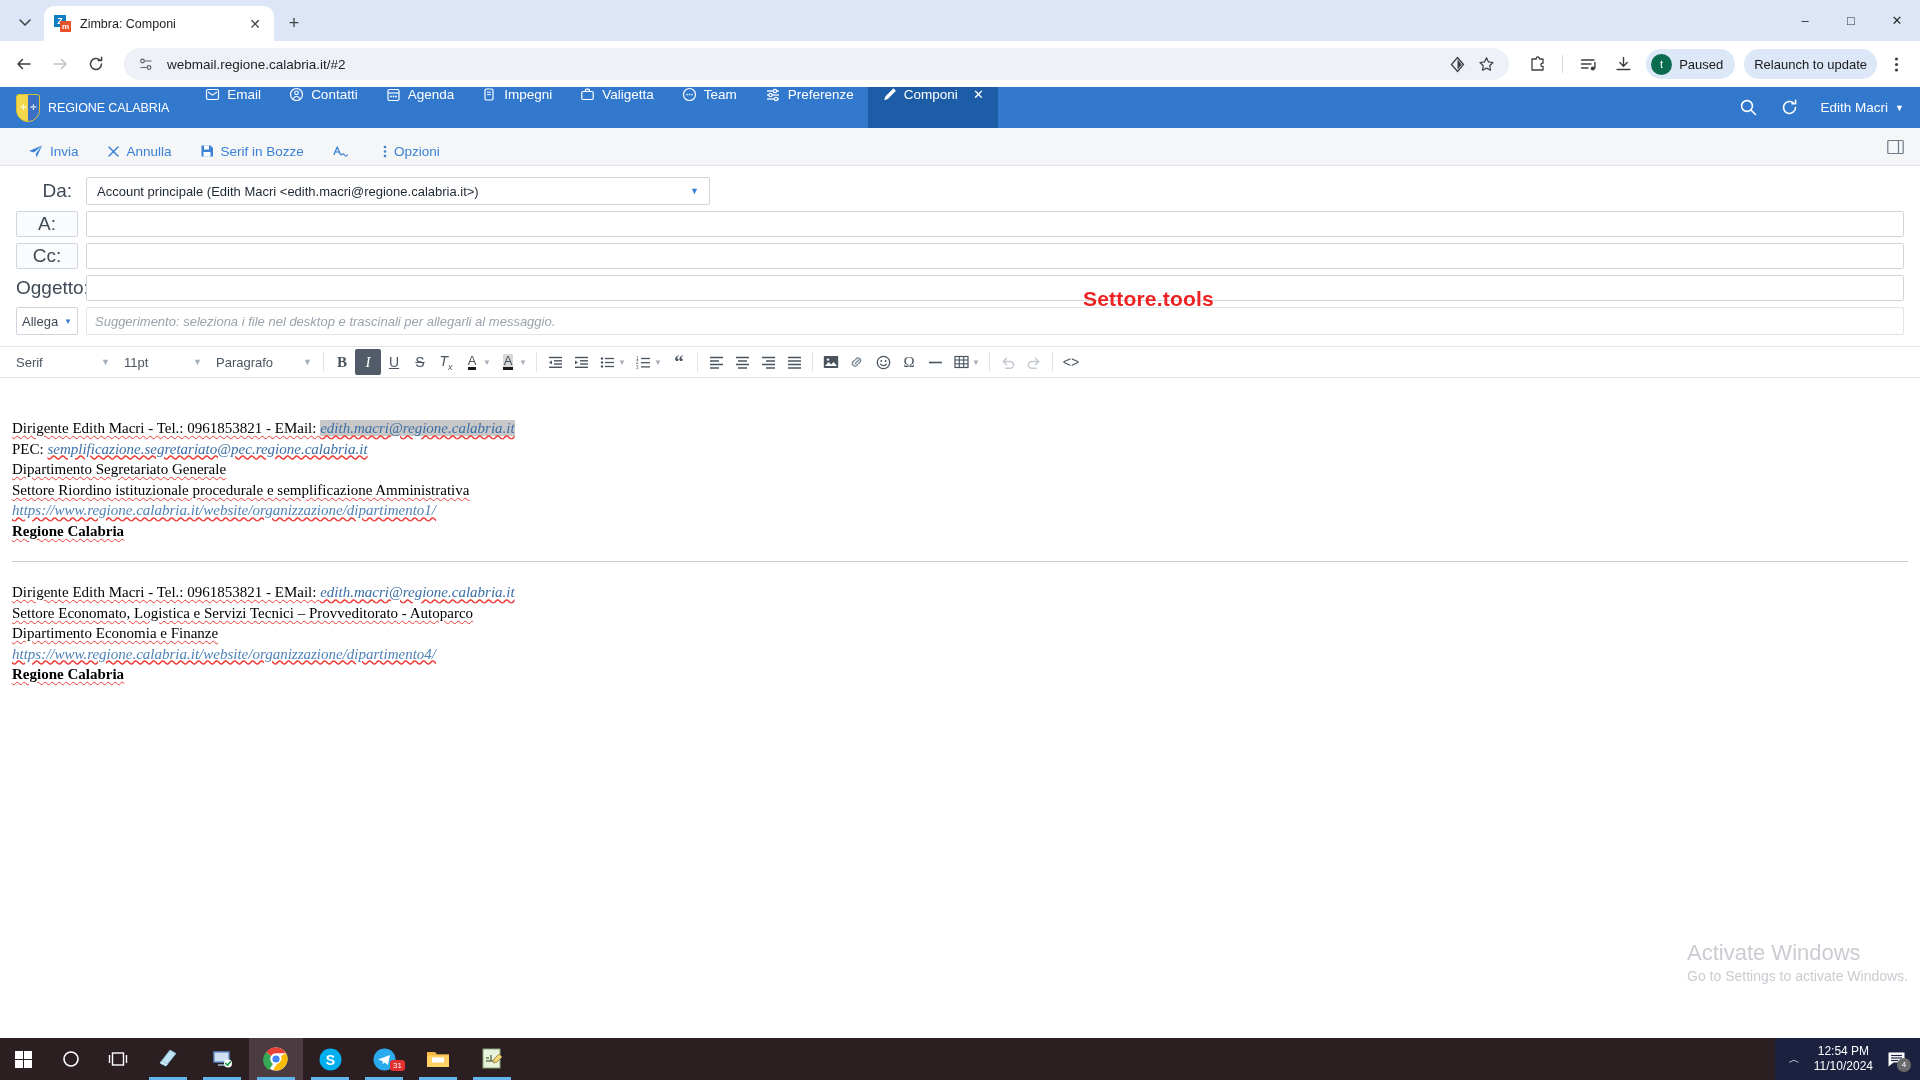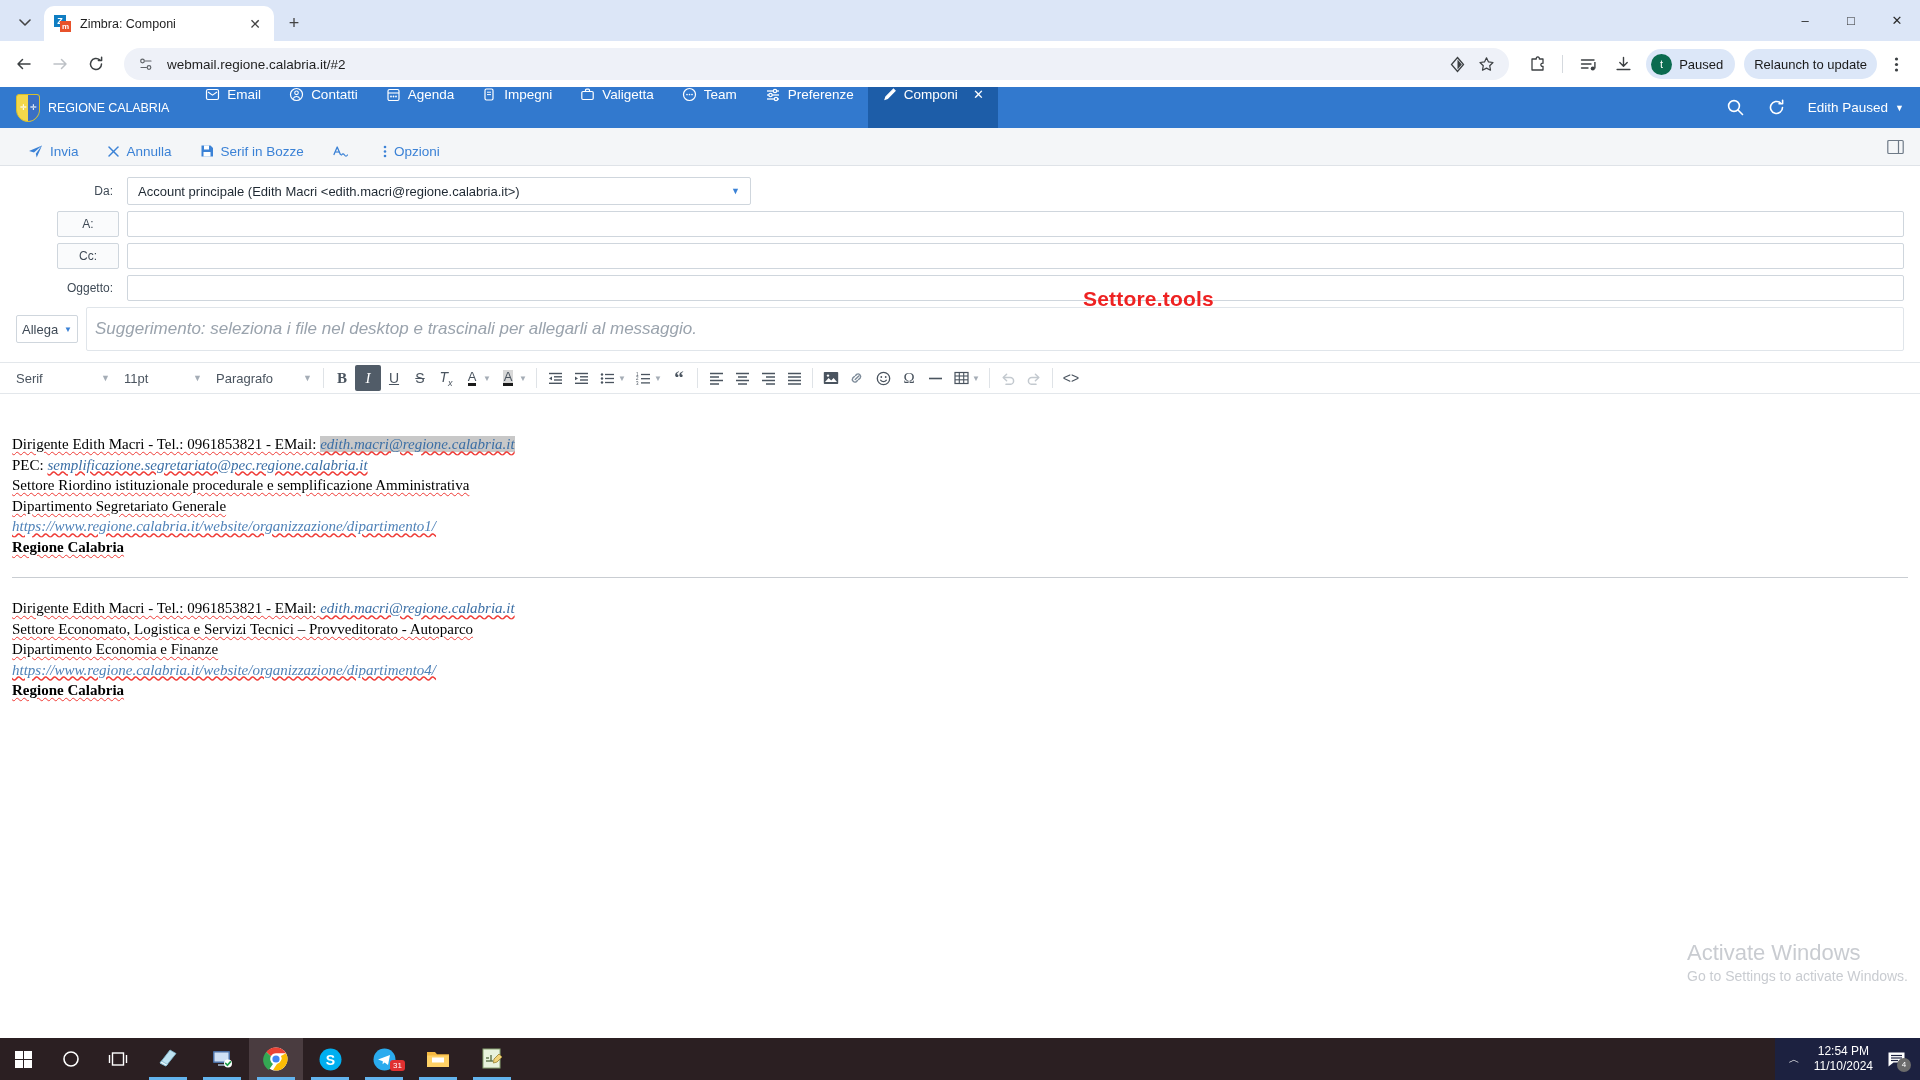--- a/index.html
+++ b/index.html
@@ -248,24 +248,23 @@
   .field-row {
     display: flex;
     align-items: center;
     padding: 3px 16px;
     gap: 8px;
   }
   .field-label {
     width: 62px;
     min-width: 62px;
     text-align: right;
-    font-size: 12px;
+    font-size: 19px;
     color: #3f4a56;
     padding-right: 6px;
-    margin-left: 41px;
   }
   .field-label.boxed {
     border: 1px solid #cfd6dd;
     background: #fafbfc;
     height: 26px;
     line-height: 24px;
     text-align: center;
     border-radius: 2px;
     padding-right: 0;
     color: #3f4a56;
@@ -303,28 +302,28 @@
     background: #fff;
     display: flex;
     align-items: center;
     justify-content: center;
     gap: 6px;
     font-size: 13px;
     color: #3f4a56;
   }
   .attach-hint {
     flex: 1;
-    height: 44px;
+    height: 28px;
     border: 1px solid #e0e5ea;
     border-radius: 2px;
     background: #fff;
     display: flex;
     align-items: center;
     padding: 0 8px;
-    font-size: 17px;
+    font-size: 13px;
     color: #9aa3ad;
     font-style: italic;
   }
 
   
   .editor-toolbar {
     display: flex;
     align-items: center;
     height: 32px;
     border-top: 1px solid #e3e7eb;
@@ -677,21 +676,21 @@
           <line x1="12" y1="12" x2="16.5" y2="16.5" stroke="#fff" stroke-width="1.6" stroke-linecap="round"></line>
         </svg>
       </span>
     <span>
         <svg width="19" height="19" viewBox="0 0 19 19">
           <path d="M15.5 9.5a6 6 0 1 1-2-4.5" stroke="#fff" stroke-width="1.6" fill="none" stroke-linecap="round"></path>
           <path d="M15.6 2.2v3.6h-3.6" stroke="#fff" stroke-width="1.6" fill="none" stroke-linecap="round" stroke-linejoin="round"></path>
         </svg>
       </span>
     <span class="user-name">
-      <span>Edith Paused</span>
+      <span>Edith Macri</span>
       <span style="font-size:9px;">▼</span>
     </span>
   </div>
 </div>
 
 <div class="compose-toolbar">
   <div class="ct-btn">
     <span>
         <svg width="15" height="15" viewBox="0 0 15 15">
           <path d="M14 1.5L1 7l5 1.6L13.4 2 7.8 9.8l0.9 3.7z" fill="#3b82d6"></path>
@@ -958,22 +957,22 @@
 
   <div class="msg-area">
 
     <div class="sig" style="margin-top:14px;">
       <div>
         <span class="sq">Dirigente Edith Macri - Tel.: 0961853821 - EMail: </span><span class="mail sel">edith.macri@regione.calabria.it</span>
       </div>
       <div>
         <span>PEC: </span><span class="mail">semplificazione.segretariato@pec.regione.calabria.it</span>
       </div>
+      <div class="sq">Dipartimento Segretariato Generale</div>
       <div class="sq">Settore Riordino istituzionale procedurale e semplificazione Amministrativa</div>
-      <div class="sq">Dipartimento Segretariato Generale</div>
       <div><span class="url">https://www.regione.calabria.it/website/organizzazione/dipartimento1/</span></div>
       <div class="bold sq">Regione Calabria</div>
     </div>
 
     <hr class="sig-hr">
 
     <div class="sig">
       <div>
         <span class="sq">Dirigente Edith Macri - Tel.: 0961853821 - EMail: </span><span class="mail">edith.macri@regione.calabria.it</span>
       </div>

